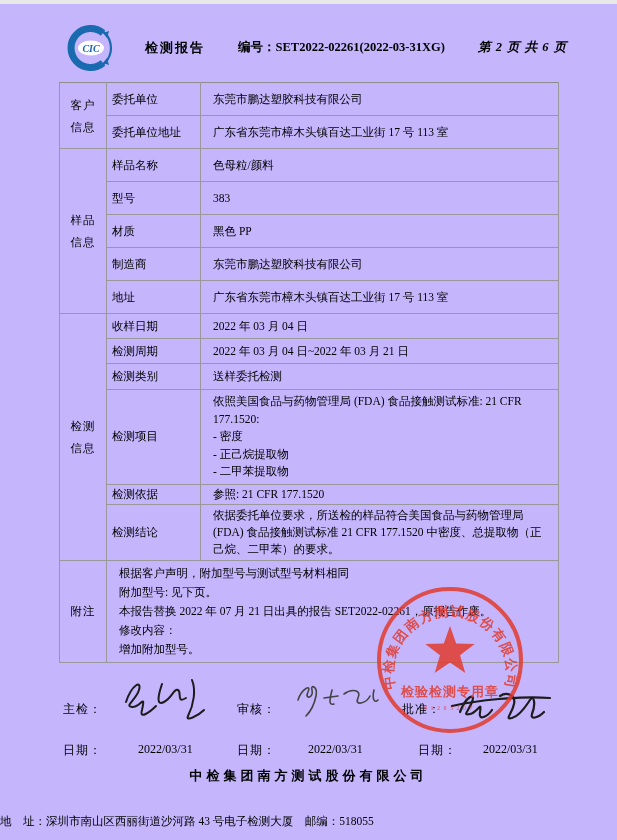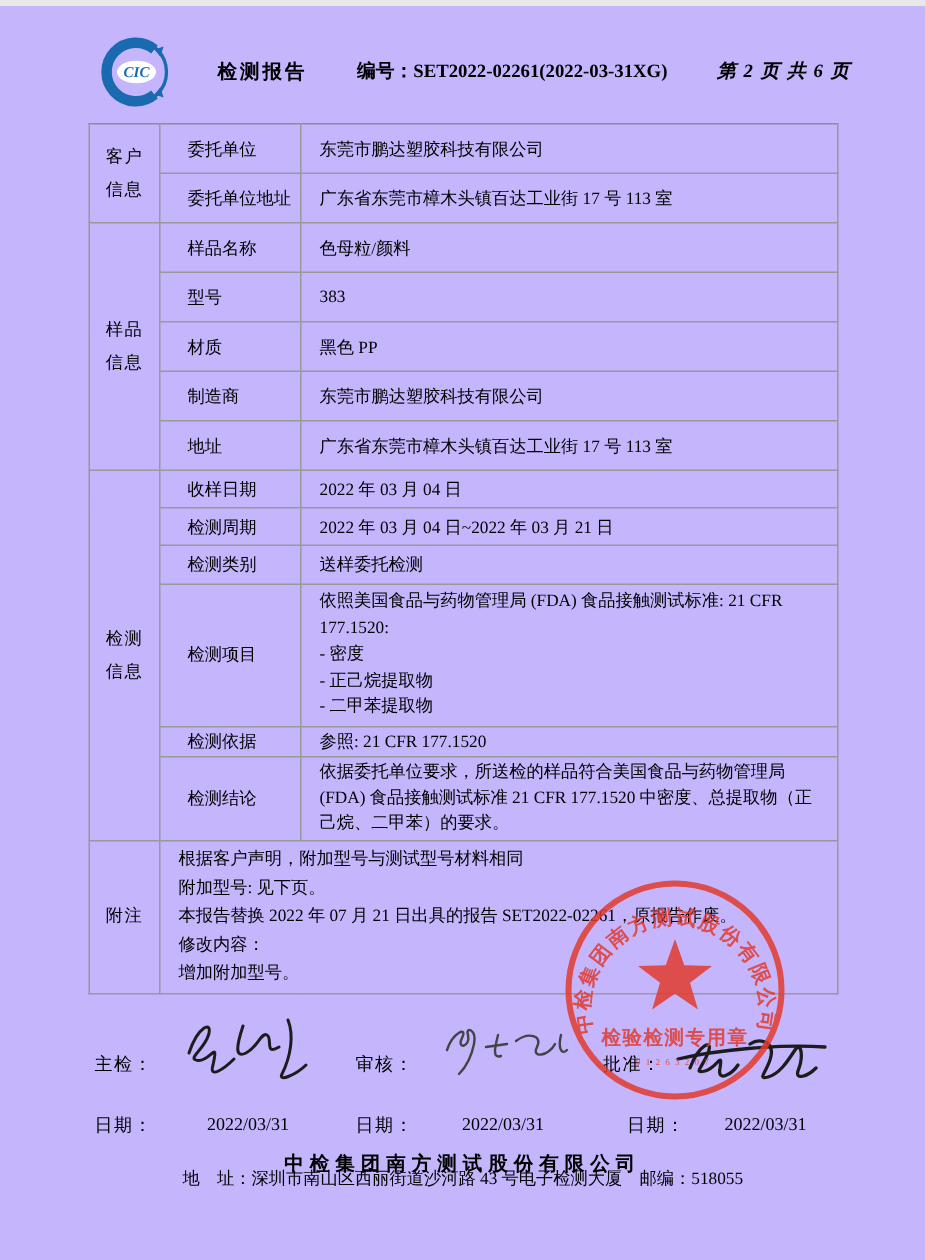--- a/index.html
+++ b/index.html
@@ -10,38 +10,38 @@
   
   .hdr{position:absolute;top:20px;left:60px;right:40px;height:48px;}
   .logo{position:absolute;left:2px;top:0;width:62px;height:48px;}
   .hdr-title{position:absolute;left:85px;top:15px;font-size:13px;font-weight:bold;letter-spacing:2px;}
   .hdr-no{position:absolute;left:178px;top:15px;font-size:12.5px;font-weight:bold;}
   .hdr-page{position:absolute;left:418px;top:15px;font-size:12.5px;font-weight:bold;letter-spacing:1px;white-space:nowrap;font-style:italic;}
   
   table.report{position:absolute;top:78px;left:59px;width:500px;border-collapse:collapse;table-layout:fixed;}
   table.report td{border:1px solid #999;font-size:11.5px;vertical-align:middle;overflow:hidden;}
   td.sec{width:47px;text-align:center;line-height:22px;letter-spacing:1px;}
-  td.fld{width:94px;padding-left:18px;}
+  td.fld{width:94px;padding-left:5px;}
   td.val{padding-left:12px;padding-right:8px;}
   .lines{white-space:pre-line;}
   tr.h33{height:33px;} tr.h25{height:25px;} tr.h26{height:26px;}
   tr.h88{height:88px;} tr.h20{height:20px;} tr.h52{height:52px;} tr.h96{height:96px;}
   tbody.secgrp tr:first-child td{border-top:1.6px solid #8e8e8e;}
   td.val-proj{line-height:17.5px;padding-top:3px;padding-bottom:3px;}
   td.val-concl{line-height:17px;padding-top:2px;padding-bottom:2px;}
   td.val-note{line-height:19px;padding-top:3px;padding-bottom:3px;vertical-align:top;}
   
   .sig-label{position:absolute;font-size:12px;letter-spacing:1px;white-space:nowrap;}
   .sig-date-val{position:absolute;font-size:12px;white-space:nowrap;}
   .sigsvg{position:absolute;}
   
   .stamp{position:absolute;left:374px;top:580px;width:152px;height:152px;opacity:.85;pointer-events:none;z-index:6;}
   
   .ft-company{position:absolute;top:763px;left:0;width:100%;text-align:center;font-size:13px;font-weight:bold;letter-spacing:4px;}
-  .ft-addr{position:absolute;top:774px;left:0;width:100%;text-align:center;font-size:11.5px;white-space:nowrap;}
+  .ft-addr{position:absolute;top:810px;left:0;width:100%;font-size:11.5px;white-space:nowrap;}
   .ft-web{position:absolute;top:803px;left:0;width:100%;text-align:center;font-size:11.5px;white-space:nowrap;}
   .ft-web a{color:#0000ee;text-decoration:underline;font-family:"Liberation Mono","DejaVu Sans Mono",monospace;font-size:10.5px;}
 </style>
 </head>
 <body>
 
 <div class="page">
 
   <div class="hdr">
     <svg class="logo" viewBox="0 0 62 48">

